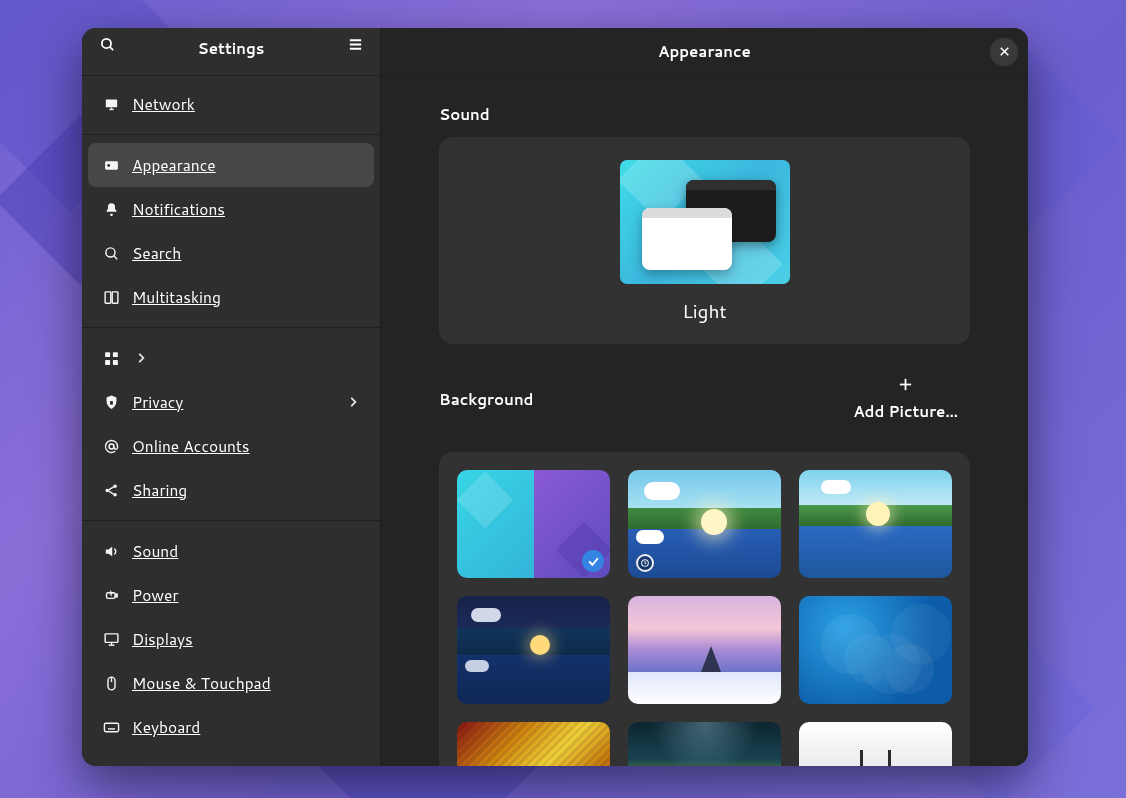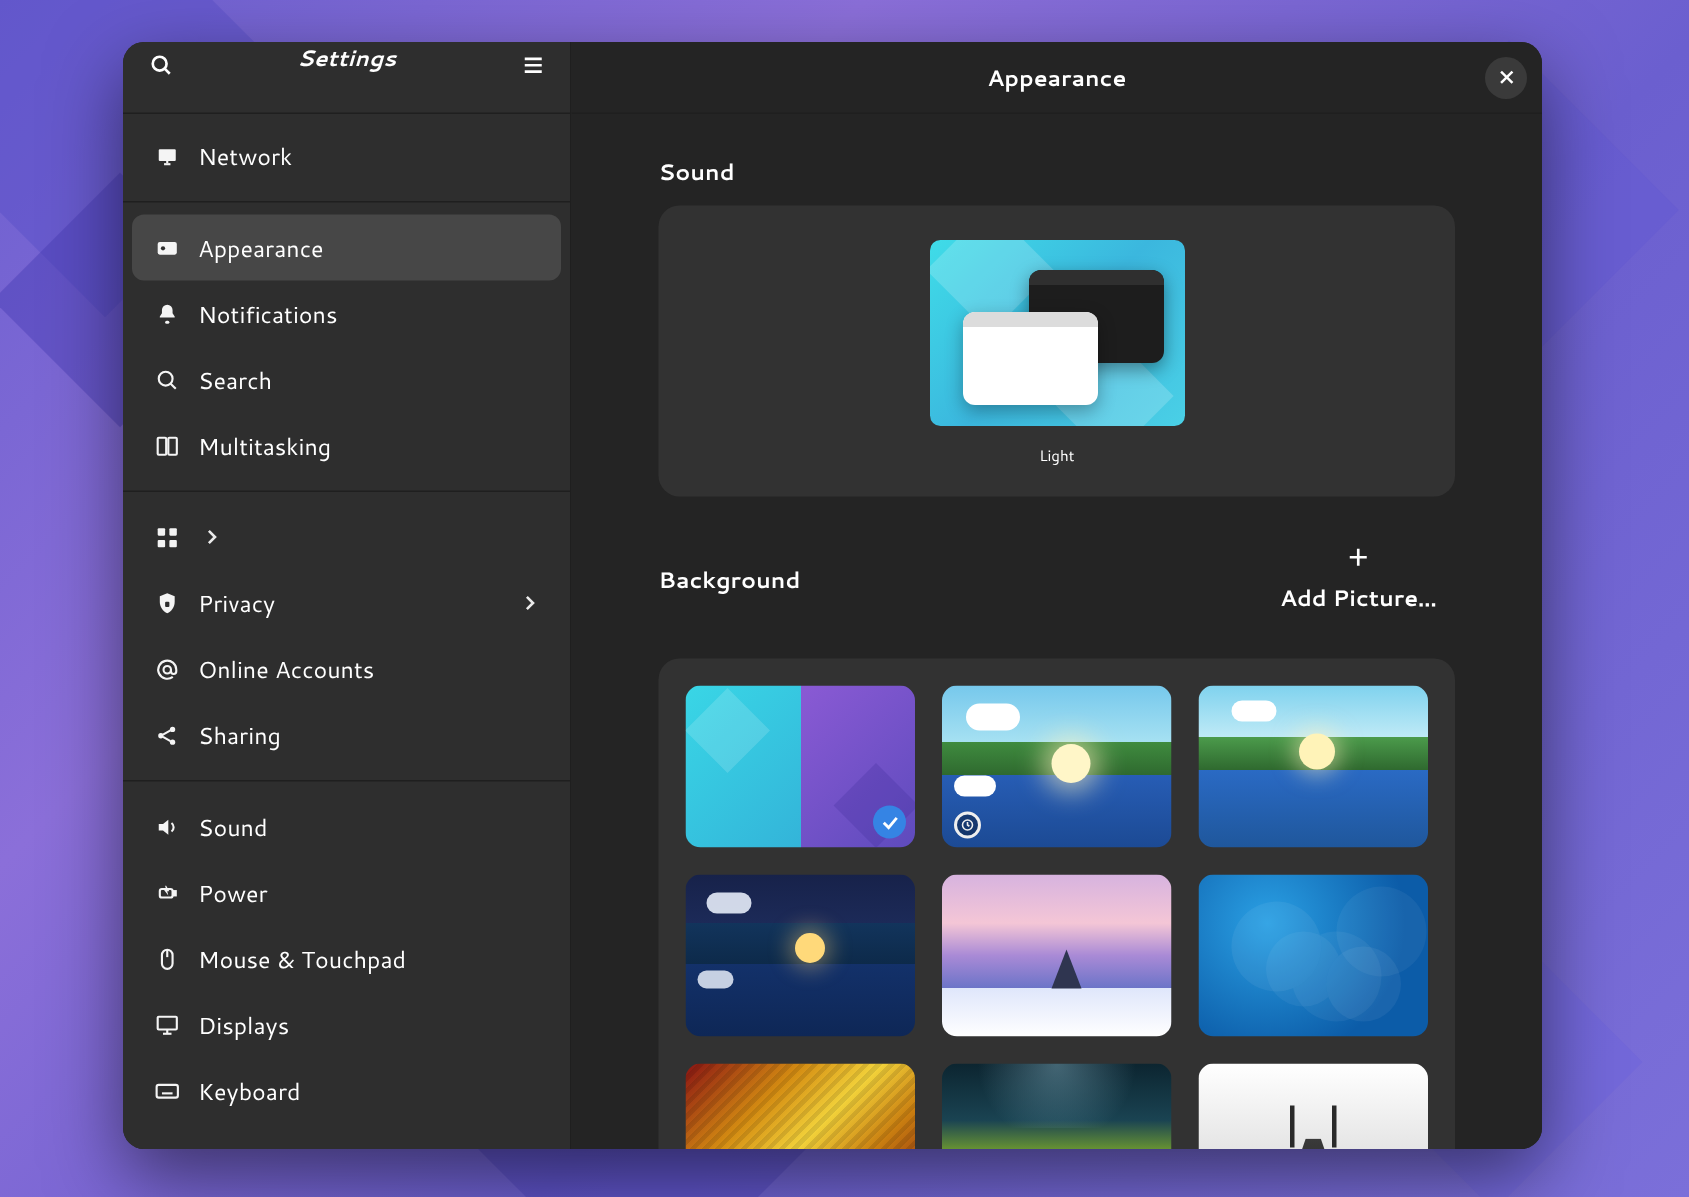--- a/index.html
+++ b/index.html
@@ -33,36 +33,35 @@
     width: 299px;
     background: #2e2e2e;
     border-right: 1px solid #1f1f1f;
     display: flex;
     flex-direction: column;
     overflow: hidden;
   }
   .sidebar-header {
     height: 48px;
     display: flex;
-    align-items: flex-start;
-    padding: 0 10px;
+    align-items: flex-end;
+    padding: 16px 10px;
     border-bottom: 1px solid #1f1f1f;
     flex: 0 0 auto;
-    font-style: italic;
   }
   .hdr-btn {
     width: 30px; height: 30px;
     border-radius: 6px;
     display: flex; align-items: center; justify-content: center;
     color: #fff;
     cursor: pointer;
   }
   .sidebar-title { flex: 1; text-align: center; font-weight: 700; font-size: 15px; }
 
-  .nav { flex: 1; overflow: hidden; padding: 6px; }
+  .nav { flex: 1; overflow: hidden; padding: 6px; text-decoration: underline; }
   .nav-item {
     display: flex;
     align-items: center;
     height: 44px;
     padding: 0 12px;
     border-radius: 8px;
     margin: 0 0;
     cursor: pointer;
     color: #fff;
     font-size: 15.5px;
@@ -107,21 +106,21 @@
     padding: 18px;
   }
 
   .style-row { display:flex; gap:24px; justify-content:center; padding: 2px 12px; }
   .style-option { display:flex; flex-direction:column; align-items:center; cursor:pointer; }
   .style-thumb {
     width: 176px; height: 130px; border-radius: 10px; position: relative; overflow:hidden;
     border: 3px solid transparent;
   }
   .style-option.selected .style-thumb { border-color:#3584e4; }
-  .style-label { margin-top:10px; font-size:10px; }
+  .style-label { margin-top:10px; font-size:19px; }
 
   
   .thumb-light-bg { position:absolute; inset:0; background: linear-gradient(135deg,#3fdce8,#3bb7de 50%,#4ad0e6); }
   .thumb-light-bg::before, .thumb-light-bg::after { content:""; position:absolute; width:60px; height:60px; background:rgba(255,255,255,0.18); transform:rotate(45deg); }
   .thumb-light-bg::before { top:-10px; left:10px;}
   .thumb-light-bg::after { bottom:-10px; right:20px;}
   .win-dark { position:absolute; width:90px; height:62px; background:#1d1d1d; border-radius:8px; top:20px; right:14px; box-shadow:0 4px 12px rgba(0,0,0,.4);}
   .win-dark .bar { height:10px; background:#2f2f2f; border-radius:8px 8px 0 0;}
   .win-light { position:absolute; width:90px; height:62px; background:#ffffff; border-radius:8px; bottom:14px; left:22px; box-shadow:0 4px 12px rgba(0,0,0,.3);}
   .win-light .bar { height:10px; background:#dcdcdc; border-radius:8px 8px 0 0;}
@@ -352,35 +351,35 @@
               <rect x="5" y="8" width="12" height="8" rx="2"></rect>
               <rect x="18" y="10" width="2" height="4"></rect>
               <path d="M11 5l3 5h-2l1 4-4-5h2l-1-4z" fill="currentColor" stroke="none"></path>
             </svg>
           </span>
           <span class="nav-label">Power</span>
         </div>
         <div class="nav-item">
           <span class="nav-icon">
             <svg width="17" height="17" viewBox="0 0 24 24" fill="none" stroke="currentColor" stroke-width="2">
-              <rect x="7" y="3" width="10" height="18" rx="5"></rect>
-              <line x1="12" y1="3" x2="12" y2="10"></line>
-            </svg>
-          </span>
-          <span class="nav-label">Mouse &amp; Touchpad</span>
-        </div>
-        <div class="nav-item">
-          <span class="nav-icon">
-            <svg width="17" height="17" viewBox="0 0 24 24" fill="none" stroke="currentColor" stroke-width="2">
               <rect x="3" y="4" width="18" height="12" rx="1"></rect>
               <line x1="8" y1="20" x2="16" y2="20"></line>
               <line x1="12" y1="16" x2="12" y2="20"></line>
             </svg>
           </span>
           <span class="nav-label">Displays</span>
+        </div>
+        <div class="nav-item">
+          <span class="nav-icon">
+            <svg width="17" height="17" viewBox="0 0 24 24" fill="none" stroke="currentColor" stroke-width="2">
+              <rect x="7" y="3" width="10" height="18" rx="5"></rect>
+              <line x1="12" y1="3" x2="12" y2="10"></line>
+            </svg>
+          </span>
+          <span class="nav-label">Mouse &amp; Touchpad</span>
         </div>
         <div class="nav-item">
           <span class="nav-icon">
             <svg width="17" height="17" viewBox="0 0 24 24" fill="none" stroke="currentColor" stroke-width="2">
               <rect x="2" y="6" width="20" height="12" rx="2"></rect>
               <line x1="6" y1="10" x2="6" y2="10"></line>
               <line x1="10" y1="10" x2="10" y2="10"></line>
               <line x1="14" y1="10" x2="14" y2="10"></line>
               <line x1="18" y1="10" x2="18" y2="10"></line>
               <line x1="7" y1="14" x2="17" y2="14"></line>

